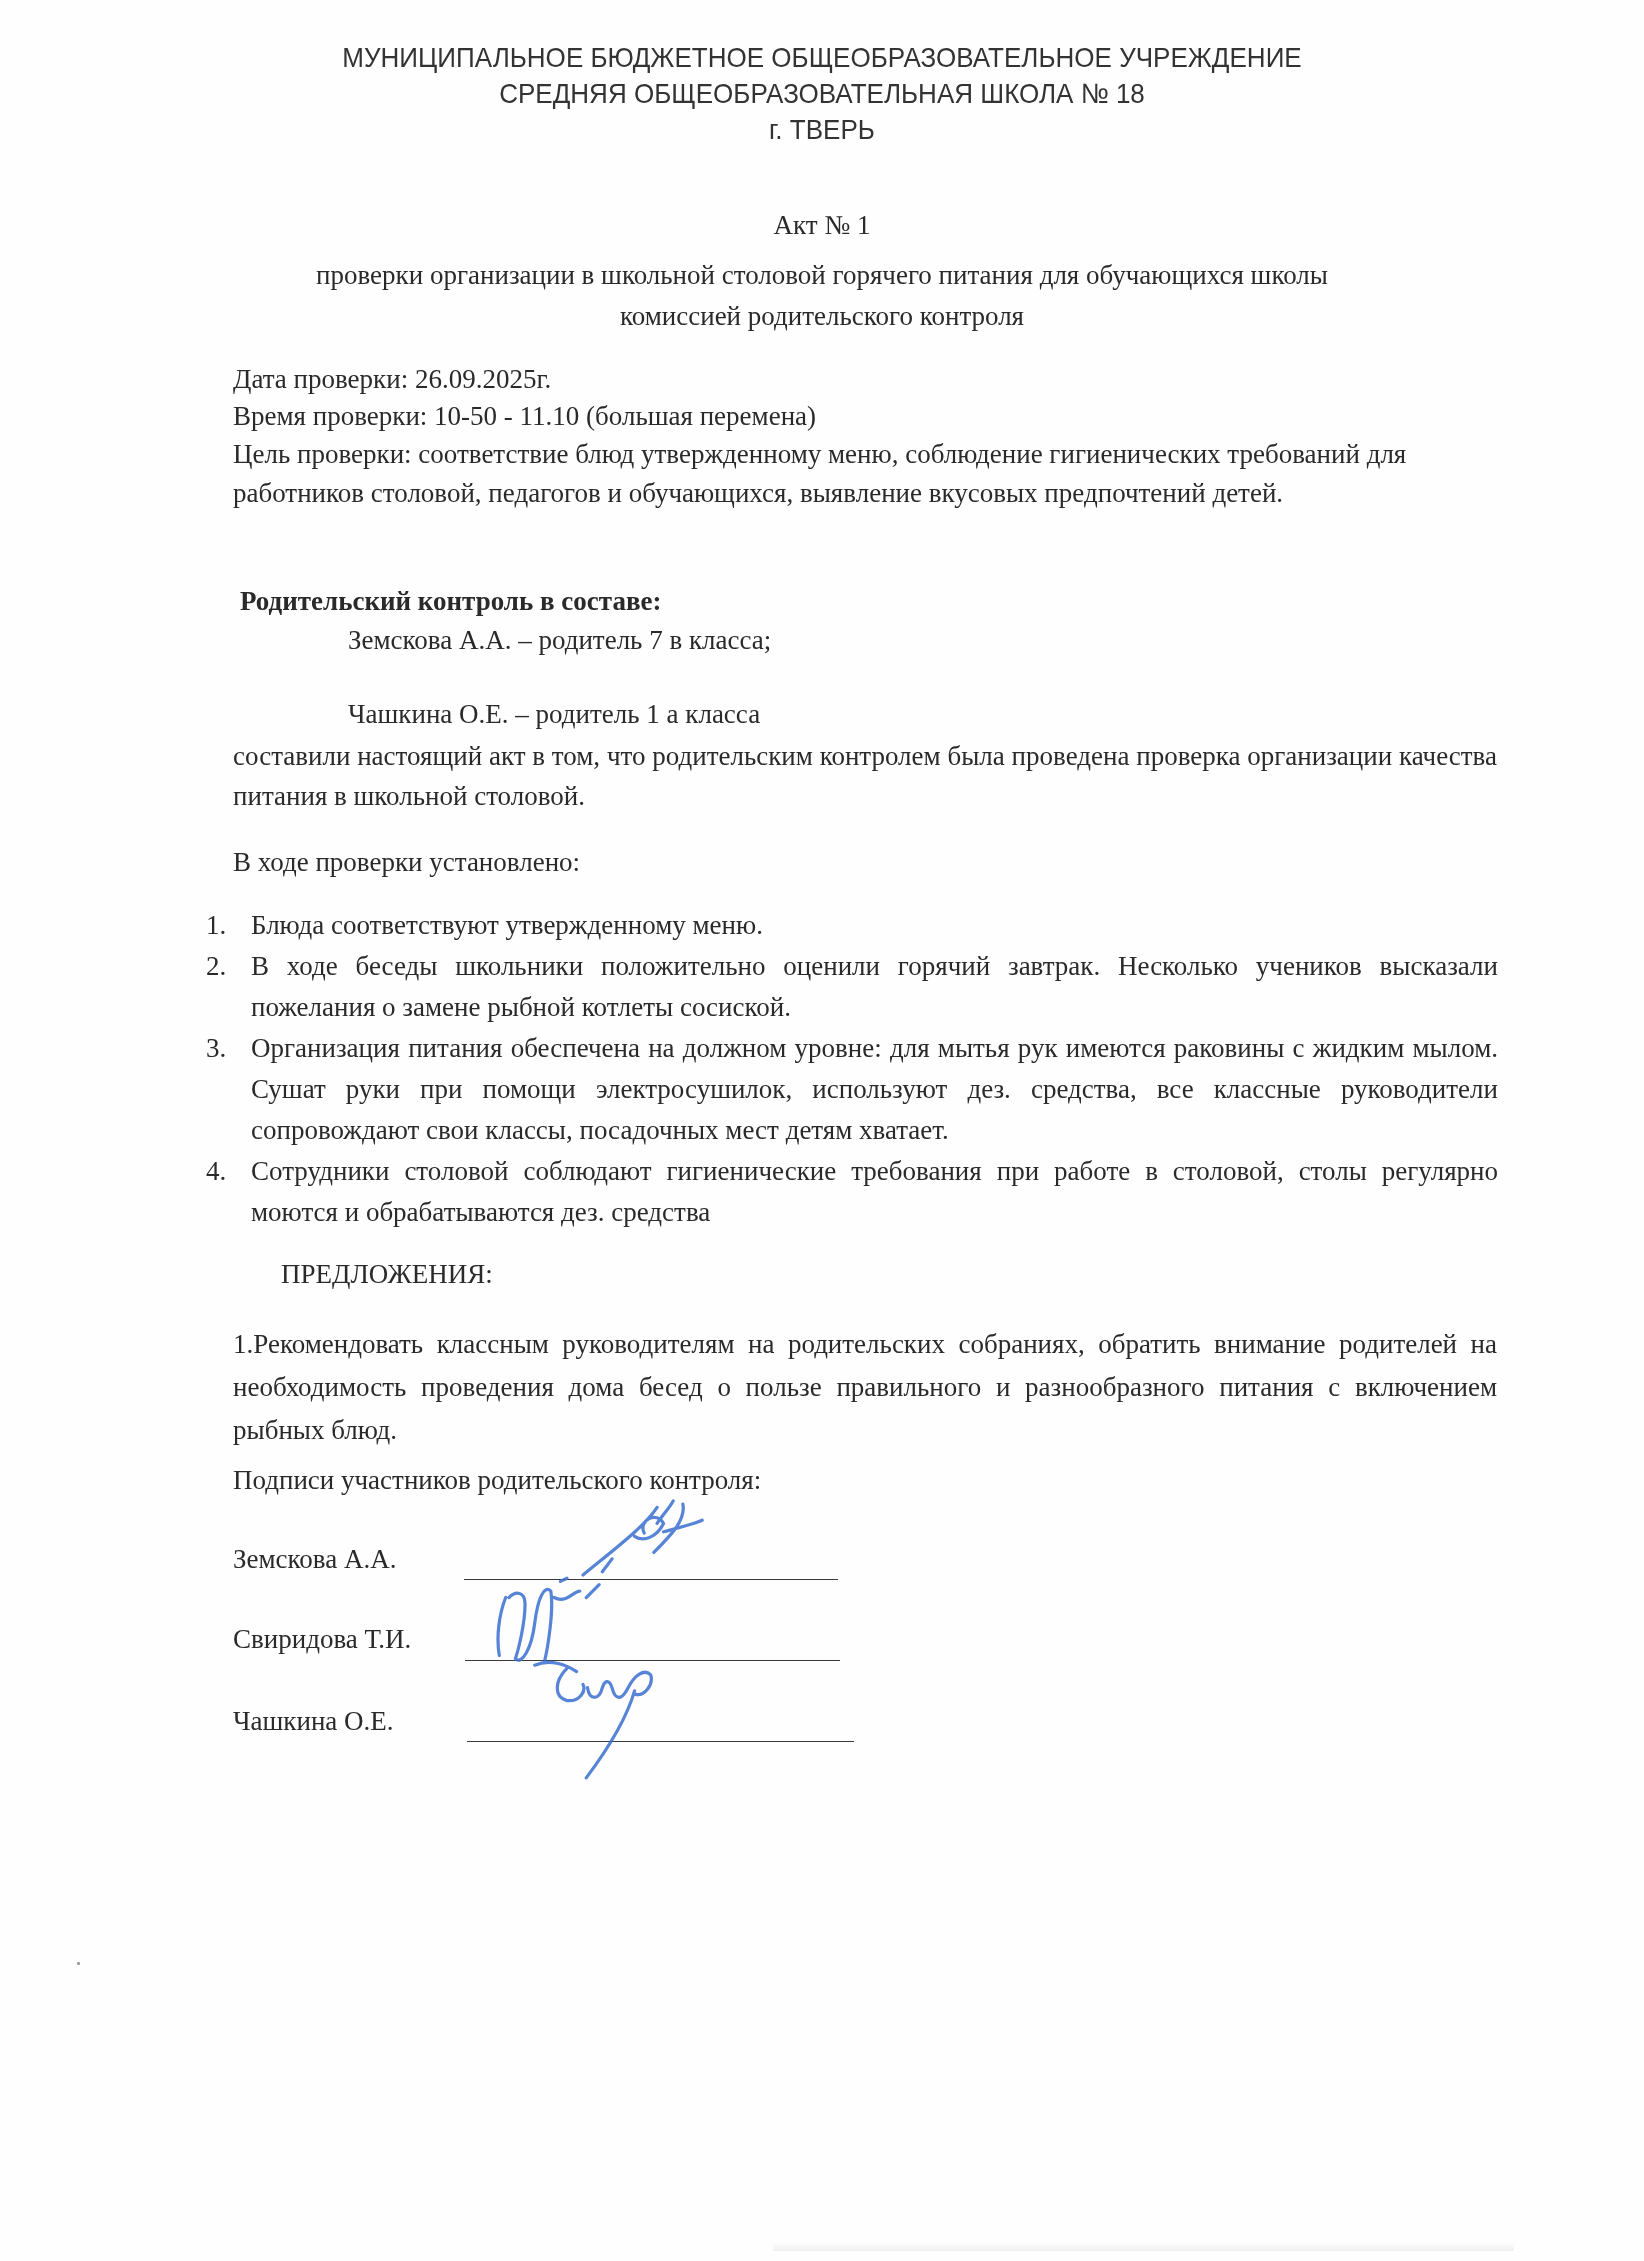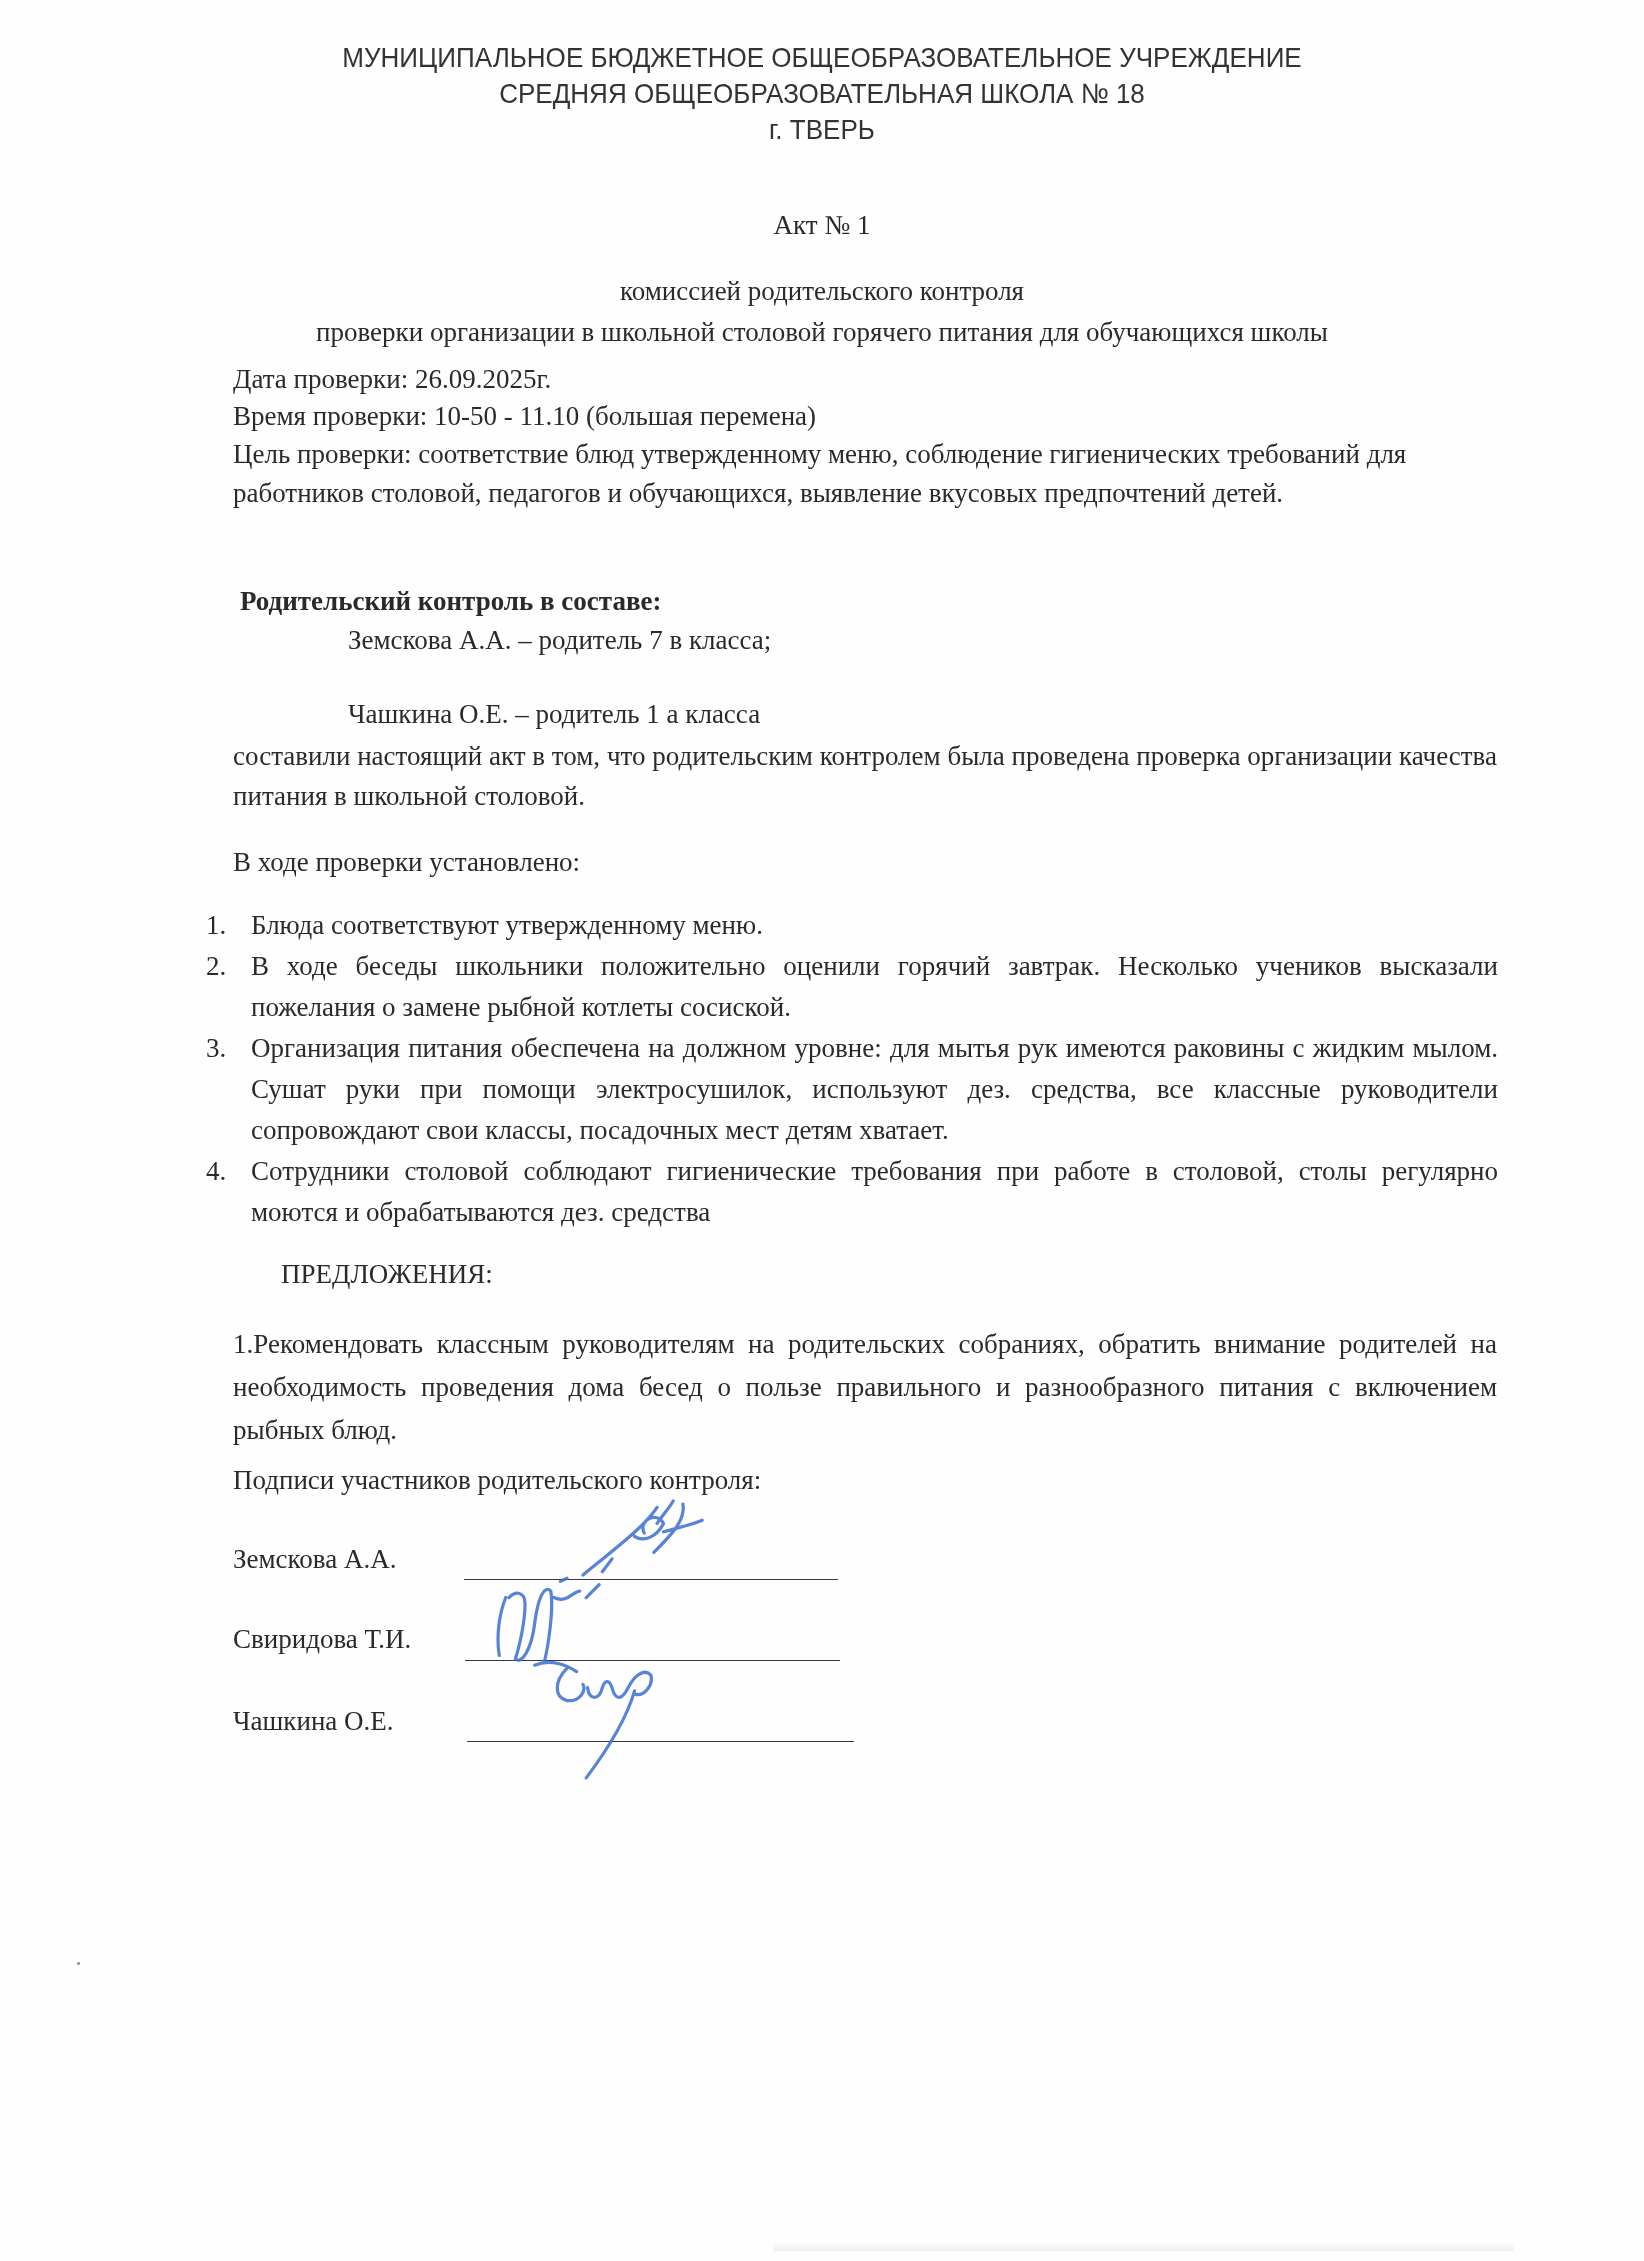--- a/index.html
+++ b/index.html
@@ -11,21 +11,21 @@
     }
     .header {
       position: absolute; left: 0; width: 1644px; top: 40px; text-align: center;
       font-family: "Liberation Sans", "DejaVu Sans", sans-serif;
       font-size: 28px; line-height: 36px; color: #333; transform: scaleX(0.93);
     }
     .title-block {
       position: absolute; left: 0; width: 1644px; top: 205px; text-align: center;
       font-size: 27px; line-height: 41px;
     }
-    .title-block .act { margin-bottom: 25px; }
+    .title-block .act { margin-bottom: 9px; }
     .abs { position: absolute; font-size: 27px; line-height: 37px; }
     .meta { left: 233px; top: 361px; width: 1263px; }
     .meta p { margin: 0; }
     .commission-head { left: 240px; top: 583px; font-weight: bold; }
     .member { left: 348px; font-size: 27px; }
     .member .dash-gap { display: inline-block; width: 39px; }
     .body-para { left: 233px; top: 736px; width: 1264px; text-align: justify; line-height: 40px; }
     .found-head { left: 233px; top: 844px; }
     .list { left: 167px; top: 905px; width: 1331px; }
     .list ol { margin: 0; padding: 0; list-style: none; }
@@ -47,22 +47,22 @@
 <div class="page">
 
   <div class="header">
     <div>МУНИЦИПАЛЬНОЕ БЮДЖЕТНОЕ ОБЩЕОБРАЗОВАТЕЛЬНОЕ УЧРЕЖДЕНИЕ</div>
     <div>СРЕДНЯЯ ОБЩЕОБРАЗОВАТЕЛЬНАЯ ШКОЛА № 18</div>
     <div>г. ТВЕРЬ</div>
   </div>
 
   <div class="title-block">
     <div class="act">Акт № 1</div>
+    <div>проверки организации в школьной столовой горячего питания для обучающихся школы</div>
     <div>комиссией родительского контроля</div>
-    <div>проверки организации в школьной столовой горячего питания для обучающихся школы</div>
   </div>
 
   <div class="abs meta">
     <p>Дата проверки: 26.09.2025г.</p>
     <p>Время проверки: 10-50  - 11.10  (большая перемена)</p>
     <p style="line-height:39px;">Цель проверки: соответствие блюд утвержденному меню, соблюдение гигиенических требований для работников столовой, педагогов и обучающихся, выявление вкусовых предпочтений детей.</p>
   </div>
 
   <div class="abs commission-head">Родительский контроль в составе:</div>
 

